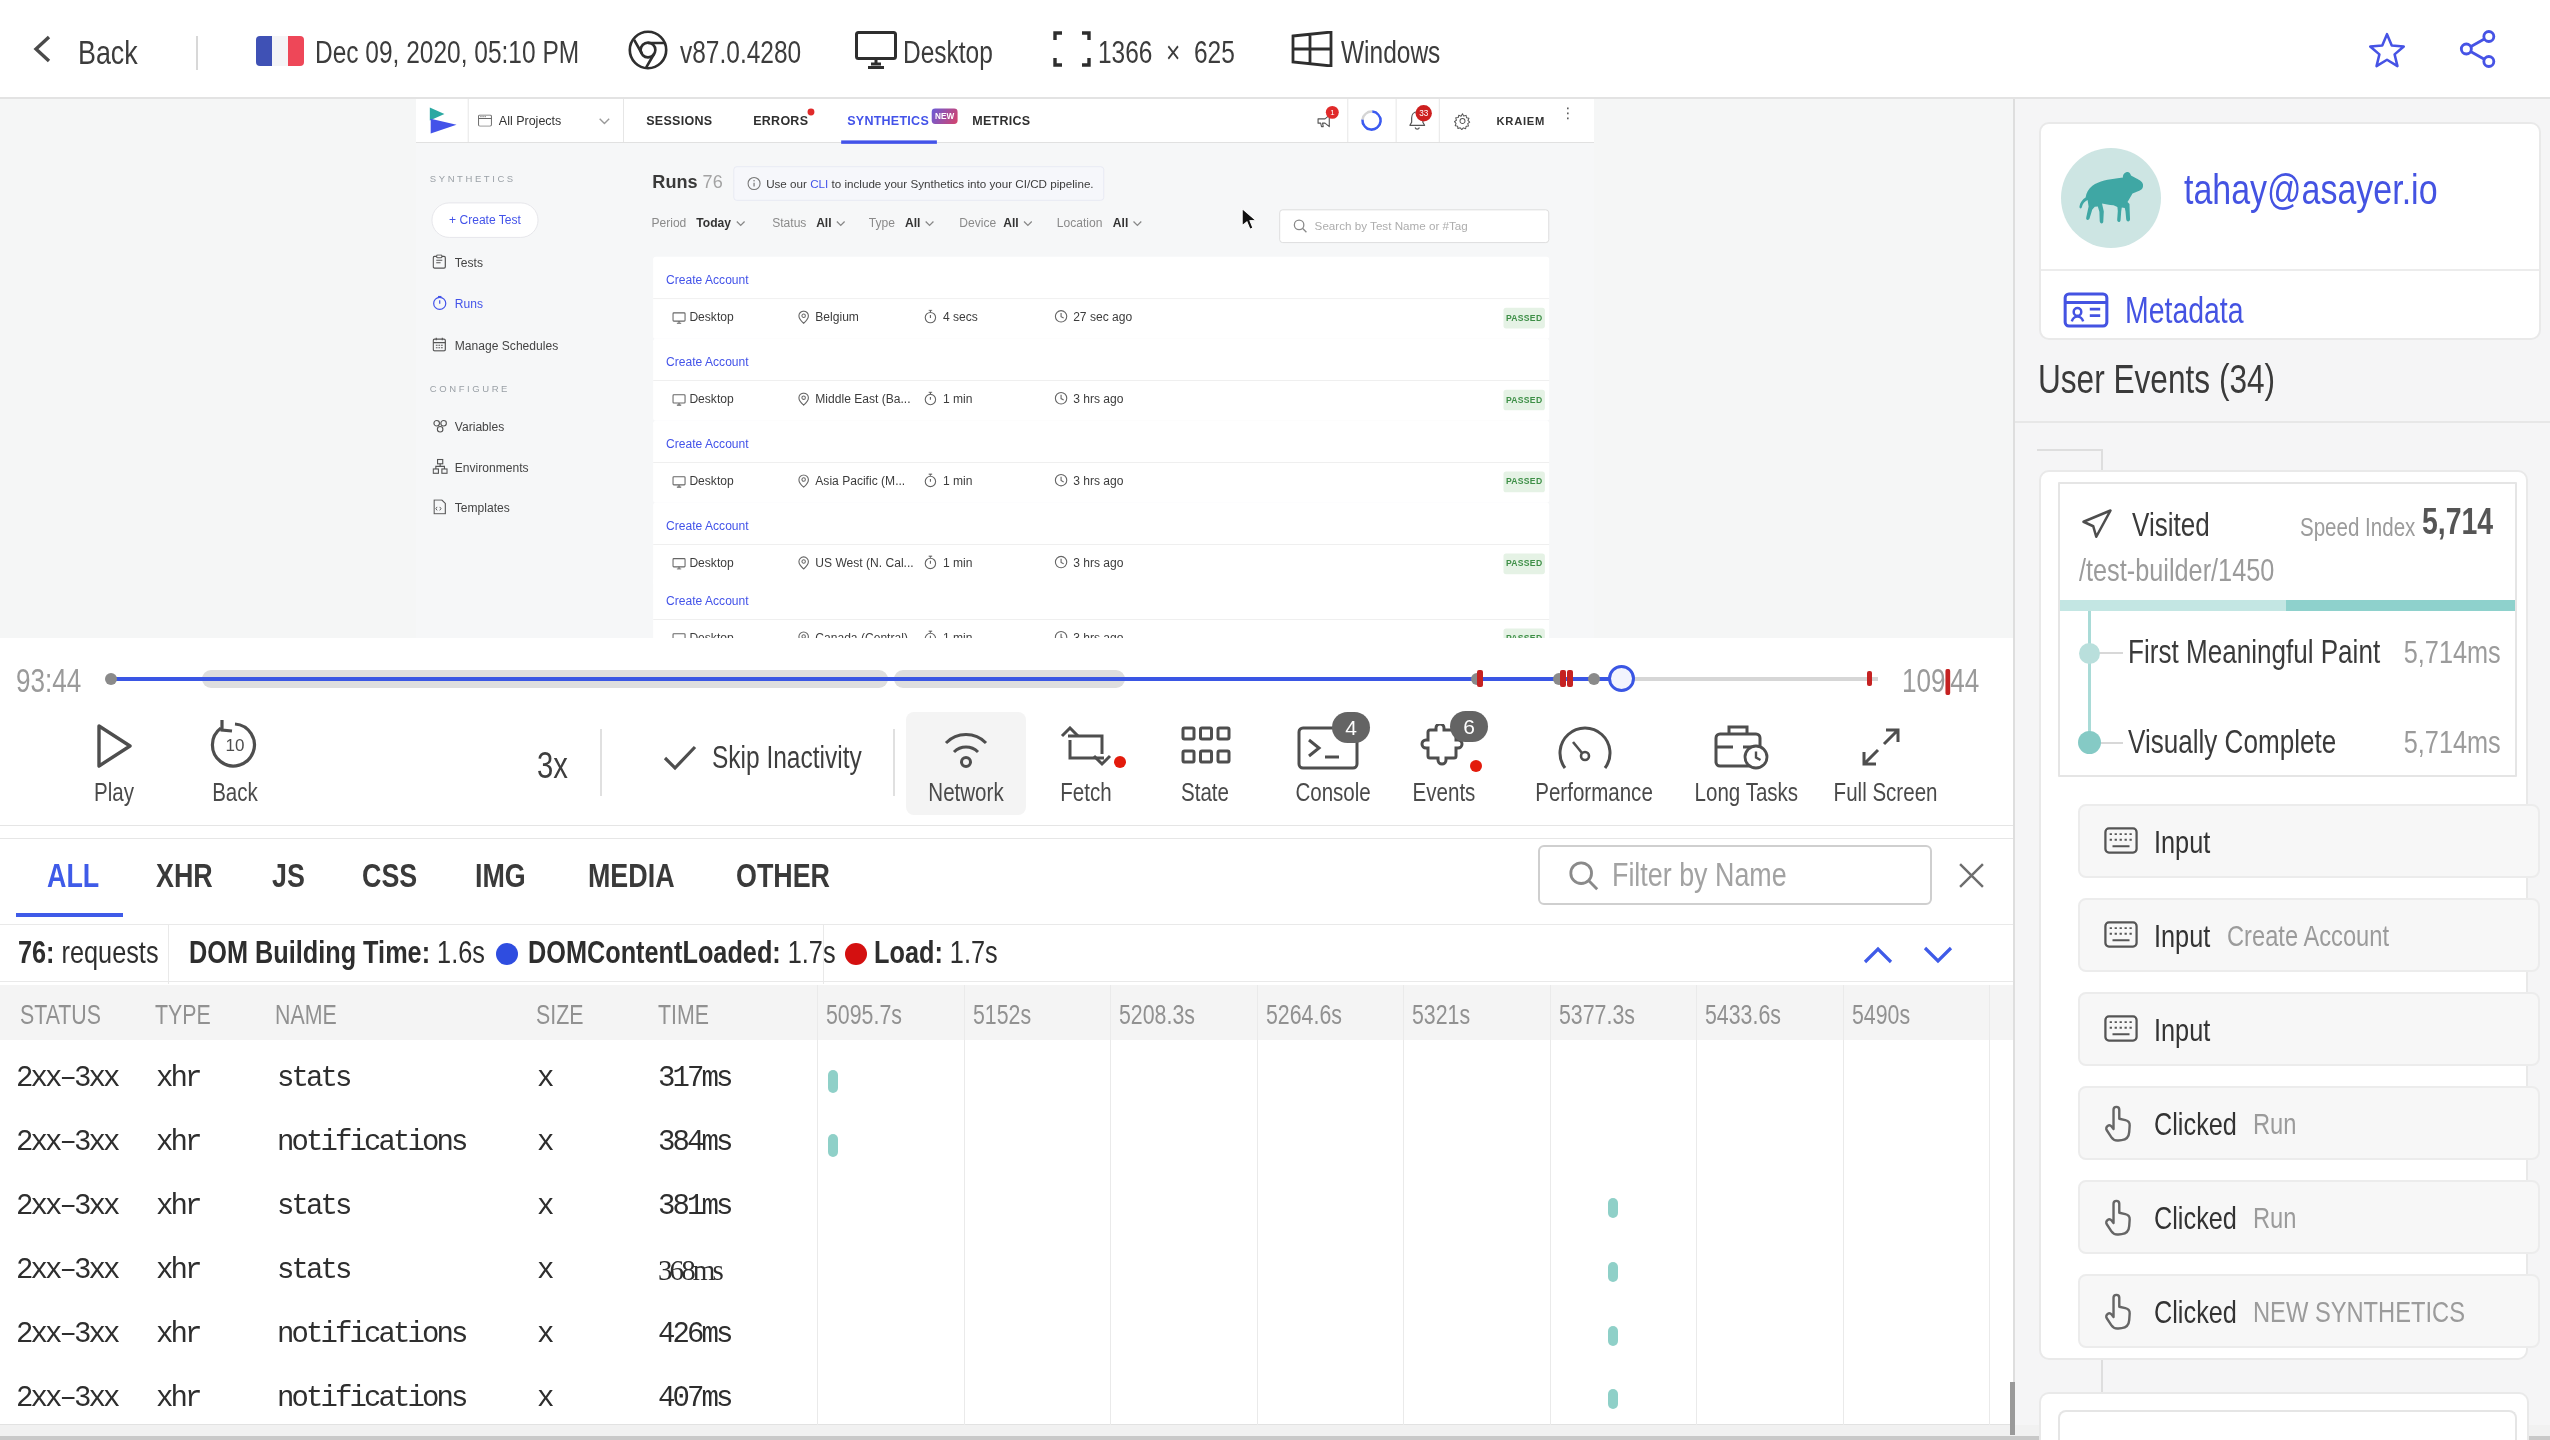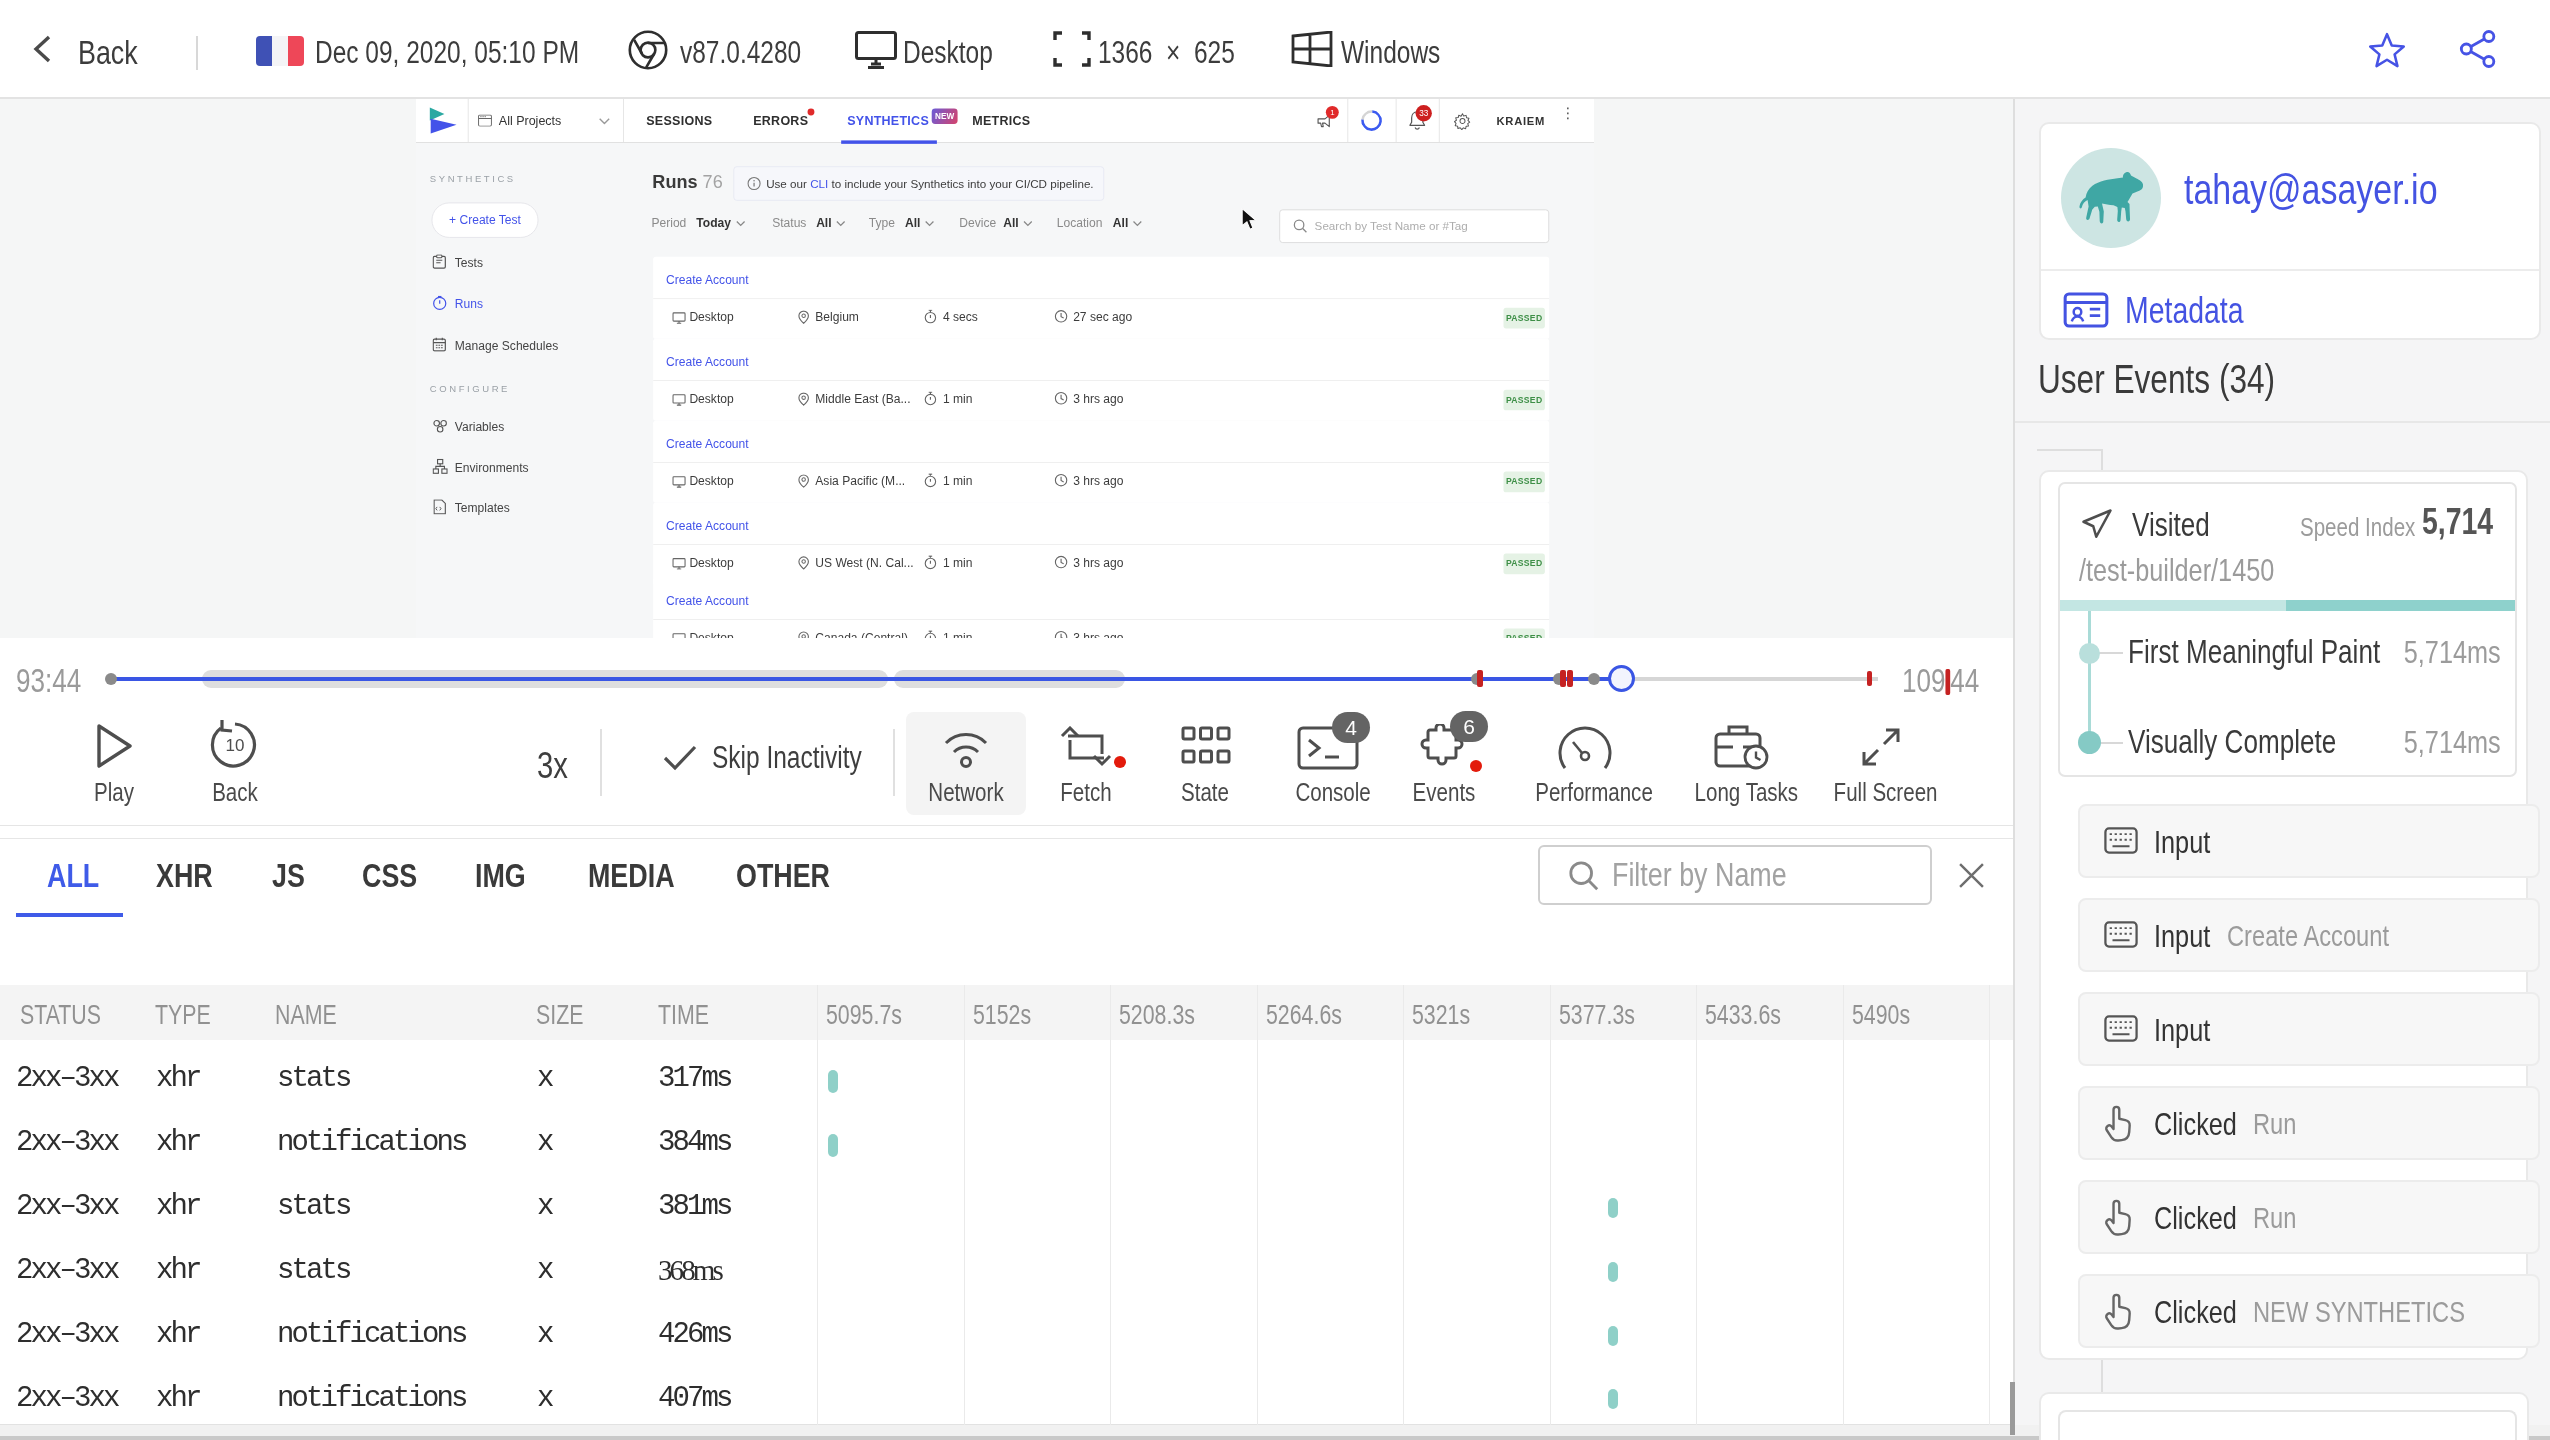--- a/index.html
+++ b/index.html
@@ -483,20 +483,36 @@
   <svg class="abs" style="left:1568px;top:21px" width="32" height="32" viewBox="0 0 17 17">
         <circle cx="7" cy="7" r="5.5" fill="none" stroke="#8a8a8a" stroke-width="1.5"></circle>
         <path d="M11.2 11.2 L15.5 15.5" stroke="#8a8a8a" stroke-width="1.5"></path>
       </svg>
   <div class="abs t" style="left:1612px;top:16px;font-size:34px;color:#a2a2a2;">Filter by Name</div>
   <svg class="abs" style="left:1958px;top:23px" width="27" height="27" viewBox="0 0 26 26">
         <path d="M2 2 L24 24 M24 2 L2 24" stroke="#6e6e6e" stroke-width="2.4"></path>
       </svg>
 </div>
 
+<div class="abs" id="summary">
+  <div class="sum" style="left:18px;"><b>76:</b> requests</div>
+  <div class="vsep" style="left:168px;"></div>
+  <div class="sum" style="left:189px;"><b>DOM Building Time:</b> 1.6s</div>
+  <div class="abs" style="left:496px;top:18px;width:22px;height:22px;border-radius:50%;background:#2f4de0;"></div>
+  <div class="sum" style="left:528px;"><b>DOMContentLoaded:</b> 1.7s</div>
+  <div class="vsep" style="left:823px;"></div>
+  <div class="abs" style="left:845px;top:18px;width:22px;height:22px;border-radius:50%;background:#d41010;"></div>
+  <div class="sum" style="left:874px;"><b>Load:</b> 1.7s</div>
+  <svg class="abs" style="left:1862px;top:20px" width="32" height="20" viewBox="0 0 32 20">
+        <path d="M3 17 L16 4 L29 17" fill="none" stroke="#3f5be8" stroke-width="3.2"></path>
+      </svg>
+  <svg class="abs" style="left:1922px;top:20px" width="32" height="20" viewBox="0 0 32 20">
+        <path d="M3 3 L16 16 L29 3" fill="none" stroke="#3f5be8" stroke-width="3.2"></path>
+      </svg>
+</div>
 
 <div class="abs" id="thead">
   <div class="th" style="left:20px;">STATUS</div>
   <div class="th" style="left:155px;">TYPE</div>
   <div class="th" style="left:275px;">NAME</div>
   <div class="th" style="left:536px;">SIZE</div>
   <div class="th" style="left:658px;">TIME</div>
   <div class="th" style="left:826px;">5095.7s</div>
   <div class="th" style="left:973px;">5152s</div>
   <div class="th" style="left:1119px;">5208.3s</div>
@@ -577,21 +593,21 @@
     <div class="abs t" style="left:84px;top:166px;font-size:36px;color:#4453e2;">Metadata</div>
   </div>
   <div class="abs t" style="left:23px;top:258px;font-size:40px;color:#3a3a3a;">User Events (34)</div>
   <div class="abs" style="left:0;top:322px;width:537px;height:2px;background:#e7e7e7;"></div>
 
   <div class="abs" style="left:22px;top:350px;width:66px;height:2px;background:#dedede;"></div>
   <div class="abs" style="left:86px;top:350px;width:2px;height:22px;background:#dedede;"></div>
 
   <div class="scard" style="left:24px;top:371px;width:489px;height:890px;">
 
-    <div class="abs" style="left:17px;top:10px;width:459px;height:295px;border:2px solid #e5e5e5;border-radius:7px;box-sizing:border-box;background:#fff;">
+    <div class="abs" style="left:17px;top:10px;width:459px;height:295px;border:2px solid #e5e5e5;border-radius:1px;box-sizing:border-box;background:#fff;">
       <svg class="abs" style="left:19px;top:22px" width="36" height="36" viewBox="0 0 24 24">
             <path d="M21 3 L3 10.5 L9.5 13.5 L11.5 20.5 L21 3 Z" fill="none" stroke="#4e4e4e" stroke-width="1.7" stroke-linejoin="round"></path>
           </svg>
       <div class="abs t" style="left:72px;top:22px;font-size:33px;color:#3a3a3a;">Visited</div>
       <div class="abs t" style="left:240px;top:28px;font-size:26px;color:#9b9b9b;">Speed Index</div>
       <div class="abs tr" style="right:22px;top:17px;font-size:36px;color:#555;font-weight:700;">5,714</div>
       <div class="abs t" style="left:19px;top:68px;font-size:32px;color:#9b9b9b;">/test-builder/1450</div>
       <div class="abs" style="left:0;top:116px;width:226px;height:11px;background:#c3e6e3;"></div>
       <div class="abs" style="left:226px;top:116px;width:229px;height:11px;background:#8ed1cc;"></div>
       <div class="abs" style="left:28px;top:127px;width:3px;height:131px;background:#a9dbd7;"></div>

